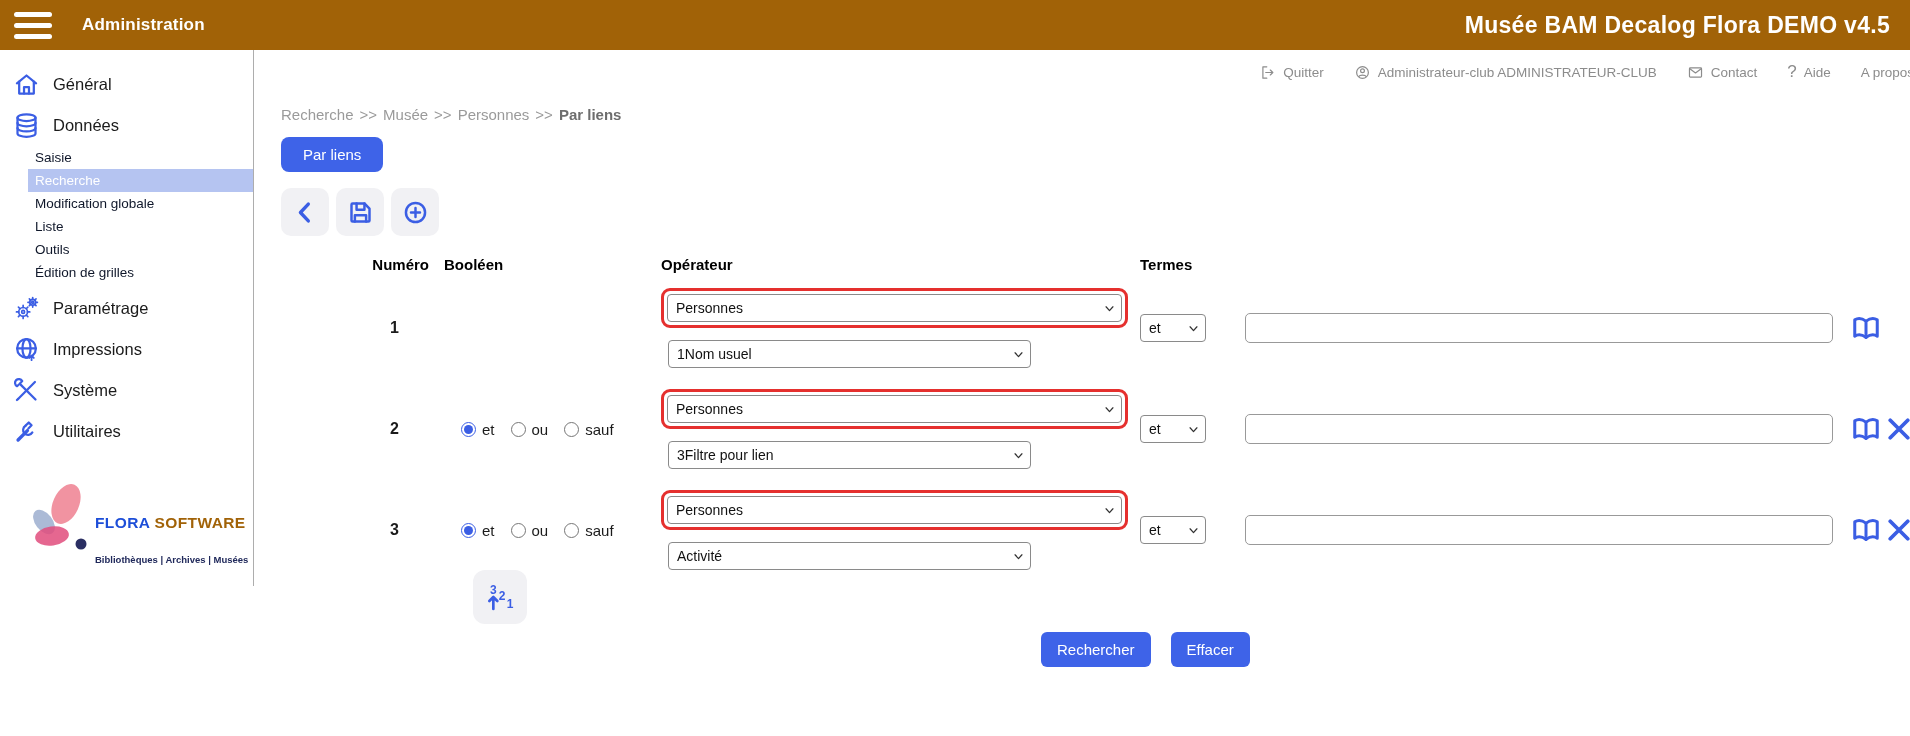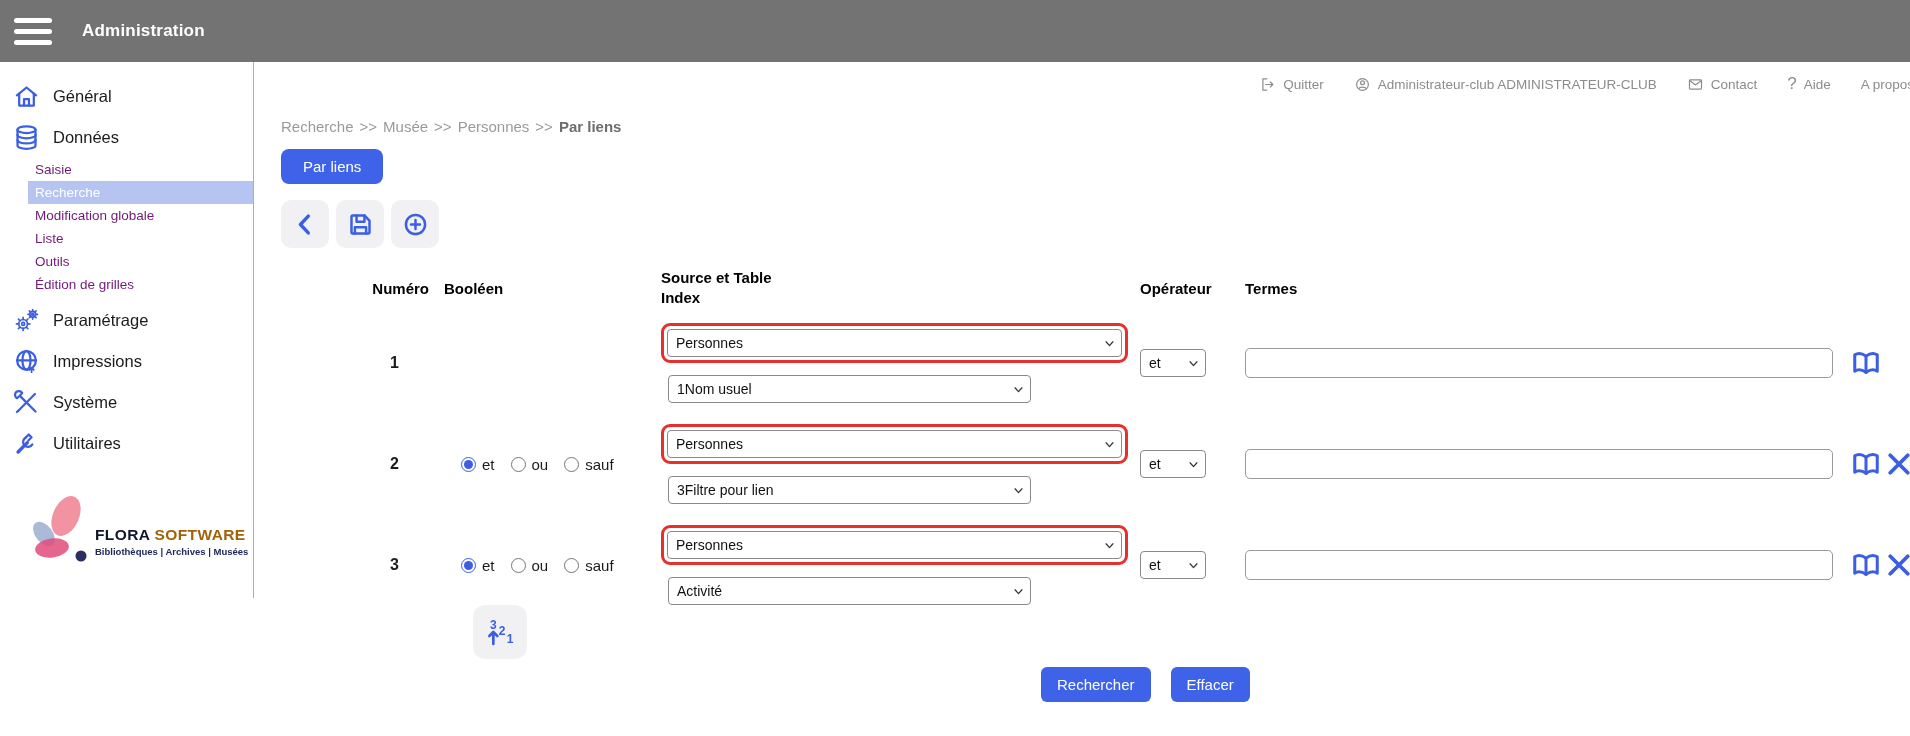--- a/index.html
+++ b/index.html
@@ -1,46 +1,46 @@
 <!DOCTYPE html>
 <html><head>
 <meta charset="utf-8">
 <style>
   * { box-sizing: border-box; margin: 0; padding: 0; }
   html,body { width:1910px; height:736px; overflow:hidden; background:#fff;
               font-family:"Liberation Sans", sans-serif; color:#1b1b1b; }
 
   
-  .topbar { height:62px; background:#737373; display:flex; align-items:center; padding:0 20px 0 14px; }
+  .topbar { height:50px; background:#a16207; display:flex; align-items:center; padding:0 20px 0 14px; }
   .hamburger { width:38px; display:flex; flex-direction:column; gap:6px; cursor:pointer; }
   .hamburger span { display:block; height:5px; background:#fff; border-radius:2.5px; }
   .topbar-title { color:#fff; font-size:17px; font-weight:600; margin-left:30px; letter-spacing:.2px; }
   .app-title { margin-left:auto; color:#fff; font-size:23px; font-weight:700; letter-spacing:.3px; }
 
   
   .shell { display:flex; height:536px; }
 
   
   .sidebar { width:254px; border-right:1px solid #adadad; padding-top:14px; flex:none;
              display:flex; flex-direction:column; }
   .nav-item { display:flex; align-items:center; gap:13px; padding:7px 6px 7px 13px;
               font-size:16.5px; cursor:pointer; }
   .nav-item svg { width:27px; height:27px; flex:none; }
   .icon-stroke { stroke:#3b5ee4; fill:none; stroke-width:2; stroke-linecap:round; stroke-linejoin:round; }
   .subnav { padding:0 0 4px 0; }
   .subnav-item { font-size:13.5px; line-height:23px; padding-left:7px; margin-left:28px;
-                 cursor:pointer; color:#701a75; }
+                 cursor:pointer; color:#0f172a; }
   .subnav-item.selected { background:#b5c4f1; color:#fff; }
 
   .logo { margin:26px 0 0 26px; display:flex; }
   .logo-text { margin:36px 0 0 3px; }
   .logo-brand { font-size:15.5px; font-weight:700; letter-spacing:.4px; white-space:nowrap; }
-  .logo-brand .flora { color:#0f172a; }
+  .logo-brand .flora { color:#1d4ed8; }
   .logo-brand .software { color:#a16207; }
-  .logo-tagline { font-size:9.5px; font-weight:700; color:#20295b; margin-top:2px; white-space:nowrap; }
+  .logo-tagline { font-size:9.5px; font-weight:700; color:#20295b; margin-top:22px; white-space:nowrap; }
 
   
   .main { flex:1; padding:0 16px 0 27px; }
 
   .userbar { margin-top:12px; display:flex; justify-content:flex-end; align-items:center;
              gap:30px; color:#8c8c8c; font-size:13.5px; }
   .userbar .ub-item { display:flex; align-items:center; gap:7px; cursor:pointer; }
   .userbar svg { width:17px; height:17px; }
   .ub-stroke { stroke:#8c8c8c; fill:none; stroke-width:1.7; stroke-linecap:round; stroke-linejoin:round; }
   .qmark { font-size:17px; color:#8c8c8c; }
@@ -103,20 +103,21 @@
 </head>
 <body>
 
 <div class="topbar">
   <div class="hamburger">
     <span></span>
       <span></span>
       <span></span>
   </div>
   <div class="topbar-title">Administration</div>
+  <div class="app-title">Musée BAM Decalog Flora DEMO v4.5</div>
 </div>
 
 <div class="shell">
 
   <aside class="sidebar">
 
     <div class="nav-item">
       <svg viewBox="0 0 24 24">
         <path class="icon-stroke" d="M3.5 11 12 4l8.5 7"></path>
         <path class="icon-stroke" d="M5.5 9.5V20h13V9.5"></path>
@@ -263,24 +264,20 @@
           <circle class="tool-stroke" cx="12" cy="12" r="8.5"></circle>
           <path class="tool-stroke" d="M12 8v8M8 12h8"></path>
         </svg>
       </button>
     </div>
 
     
     <div class="grid headers">
       <div class="h-numero">Numéro</div>
       <div class="h-booleen">Booléen</div>
-      <div class="h-stack">
-        <div>Source et Table</div>
-        <div>Index</div>
-      </div>
       <div>Opérateur</div>
       <div>Termes</div>
       <div></div>
     </div>
 
     
     <div class="grid form-row">
       <div class="cell-num">1</div>
       <div class="cell-bool"></div>
       <div class="stack">

